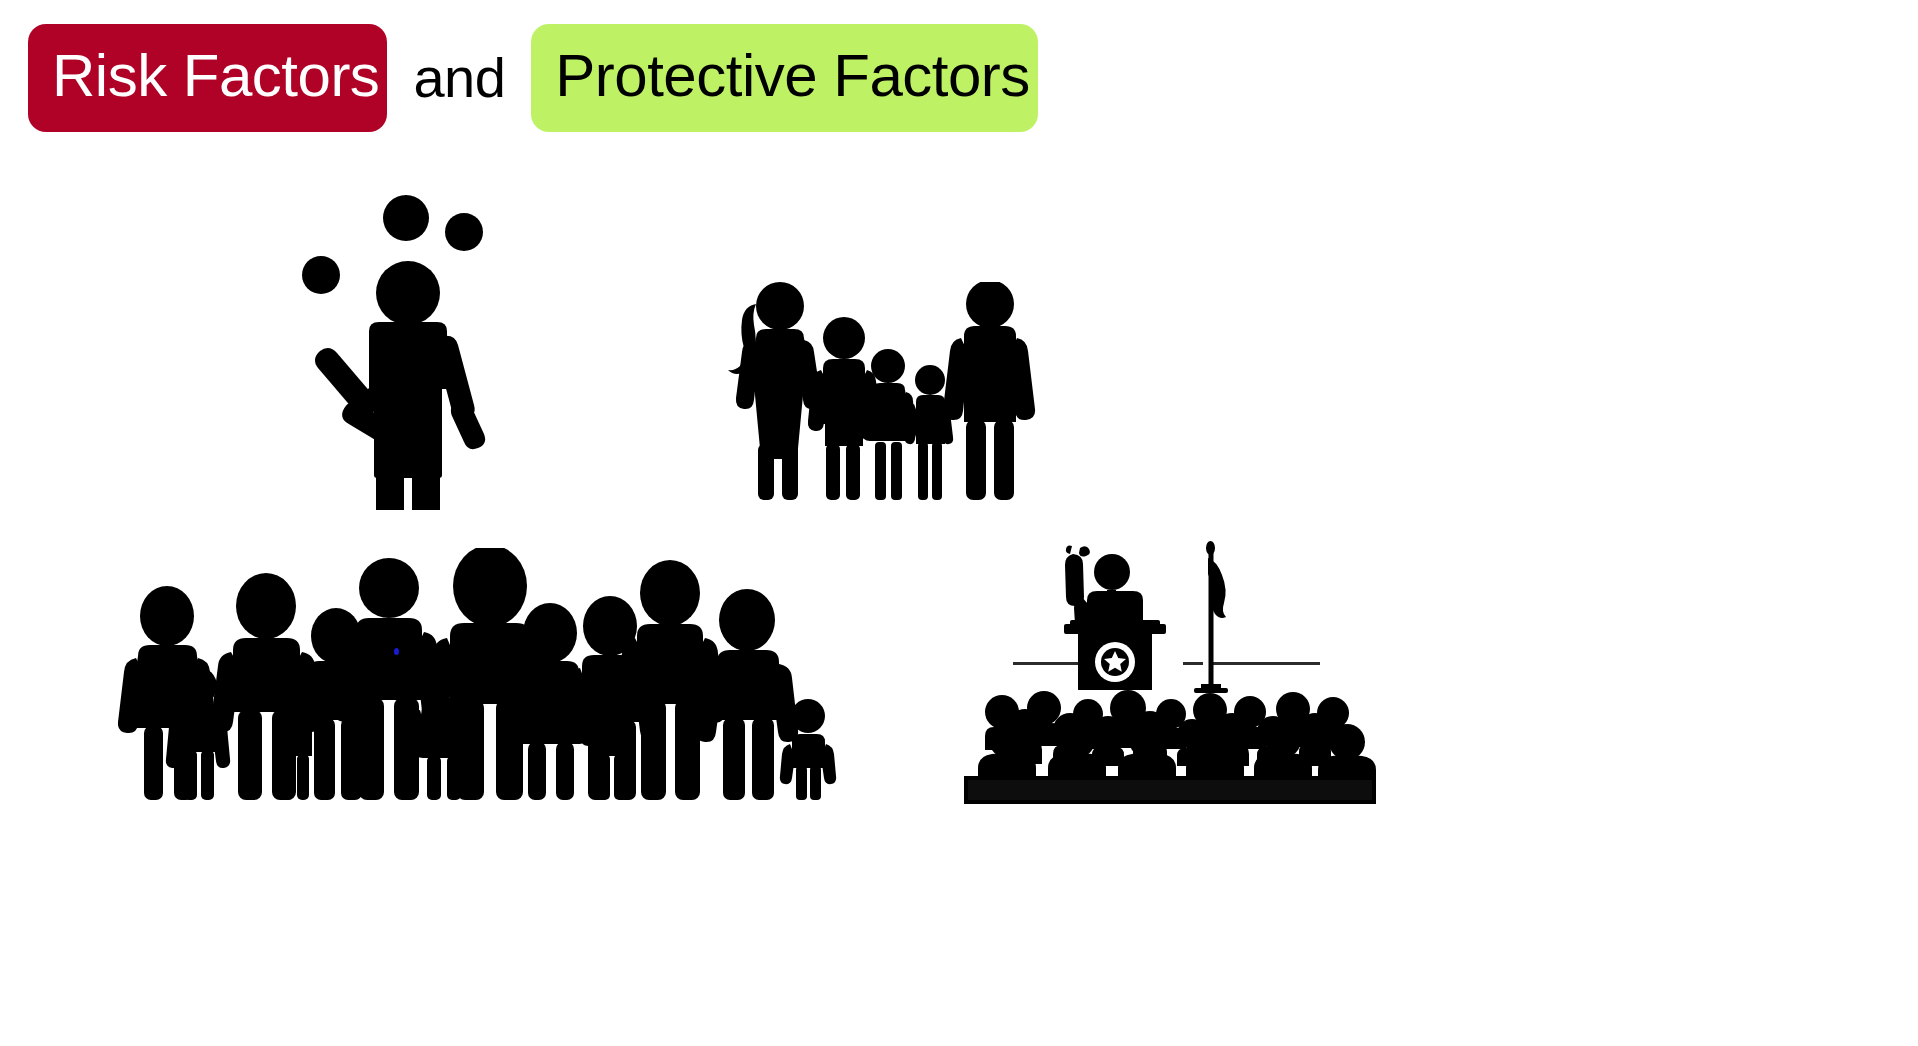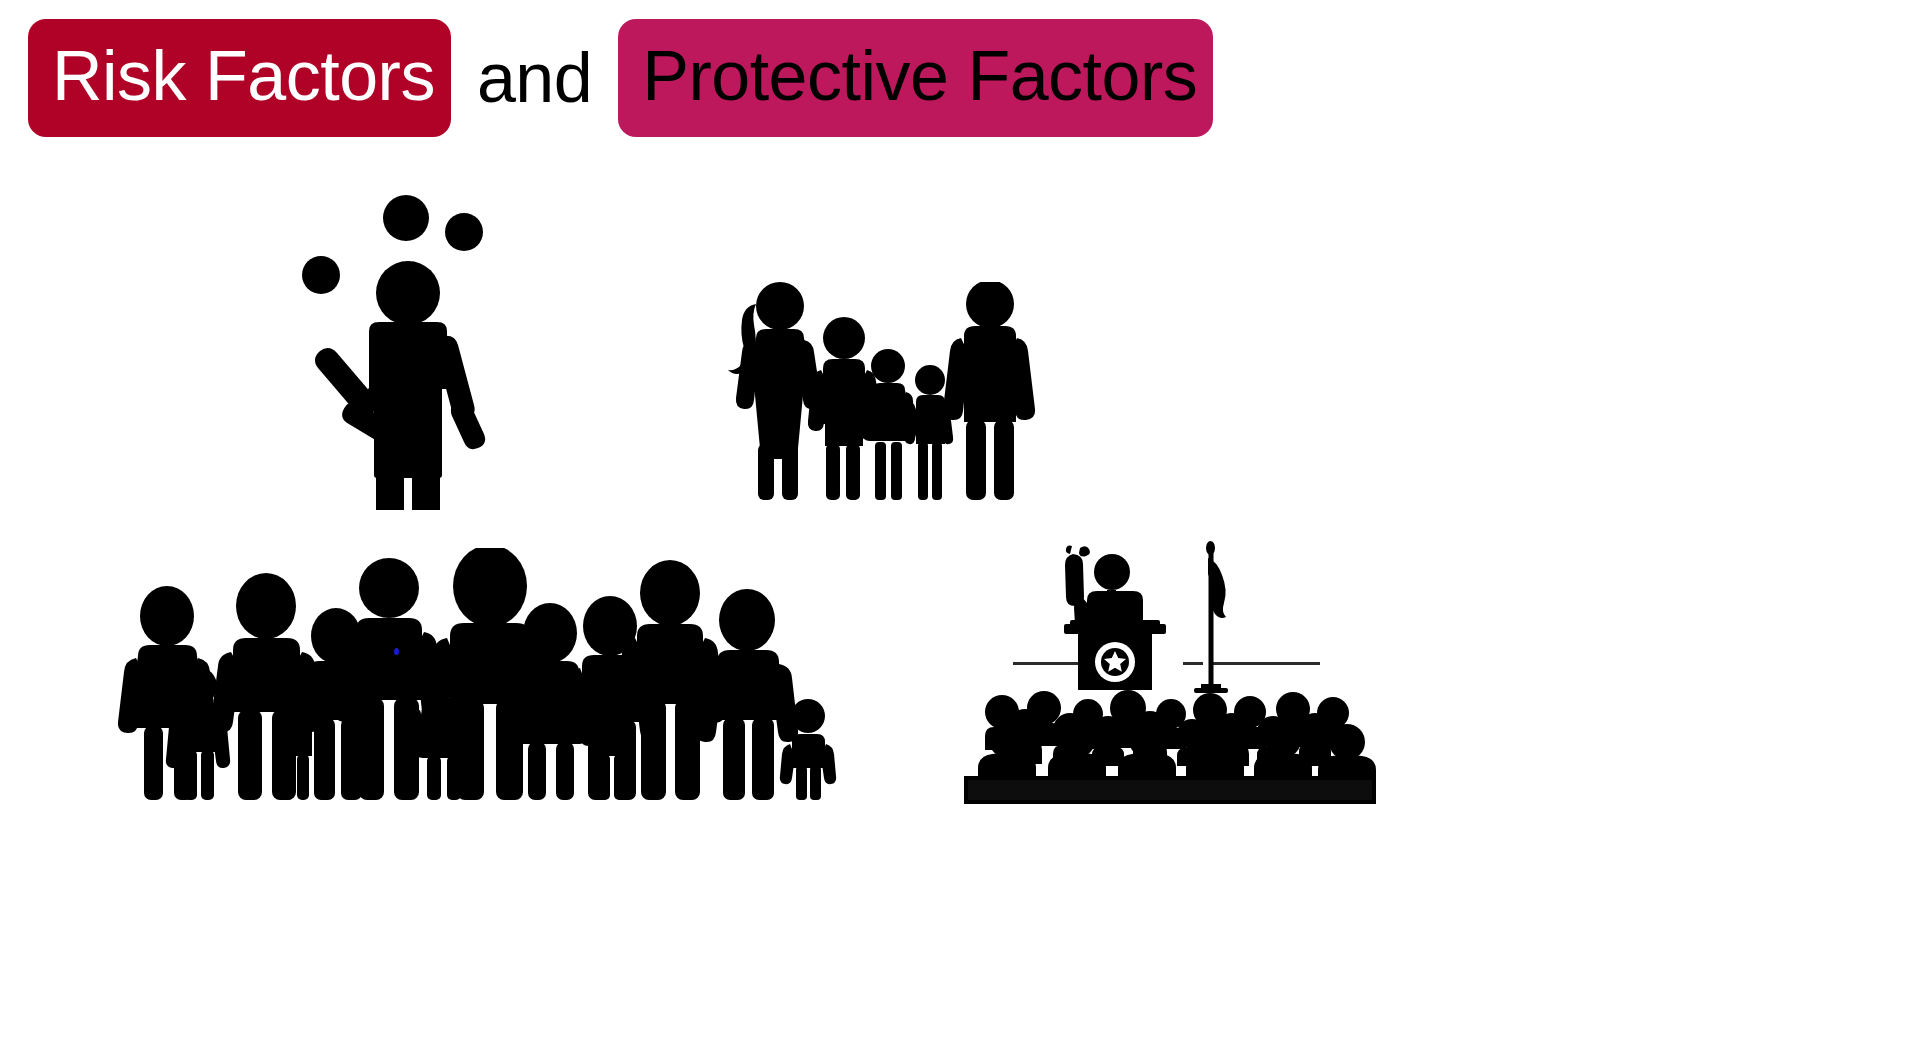--- a/index.html
+++ b/index.html
@@ -27,43 +27,43 @@
   #title-line {
     position: absolute;
     left: 28px;
     top: 18px;
     height: 120px;
     display: flex;
     align-items: center;
     white-space: nowrap;
   }
   .title-text {
-    font-size: 70px;
+    font-size: 56px;
     line-height: 1;
     color: #000000;
     font-weight: 400;
     letter-spacing: -0.5px;
   }
   .badge {
     display: inline-flex;
     align-items: center;
     justify-content: center;
-    font-size: 70px;
+    font-size: 60px;
     line-height: 1;
     font-weight: 400;
     border-radius: 18px;
-    padding: 22px 16px 26px 24px;
+    padding: 22px 8px 26px 24px;
     letter-spacing: -0.5px;
   }
   #badge-risk {
     background: #B00127;
     color: #ffffff;
   }
   #badge-protective {
-    background: #be185d;
+    background: #bef264;
     color: #000000;
   }
   .gap-sm { display: inline-block; width: 26px; }
   .gap-md { display: inline-block; width: 30px; }
 
   
   .figure {
     position: absolute;
   }
   #fig-juggler   { left: 286px;  top: 180px; width: 240px;  height: 330px; }

